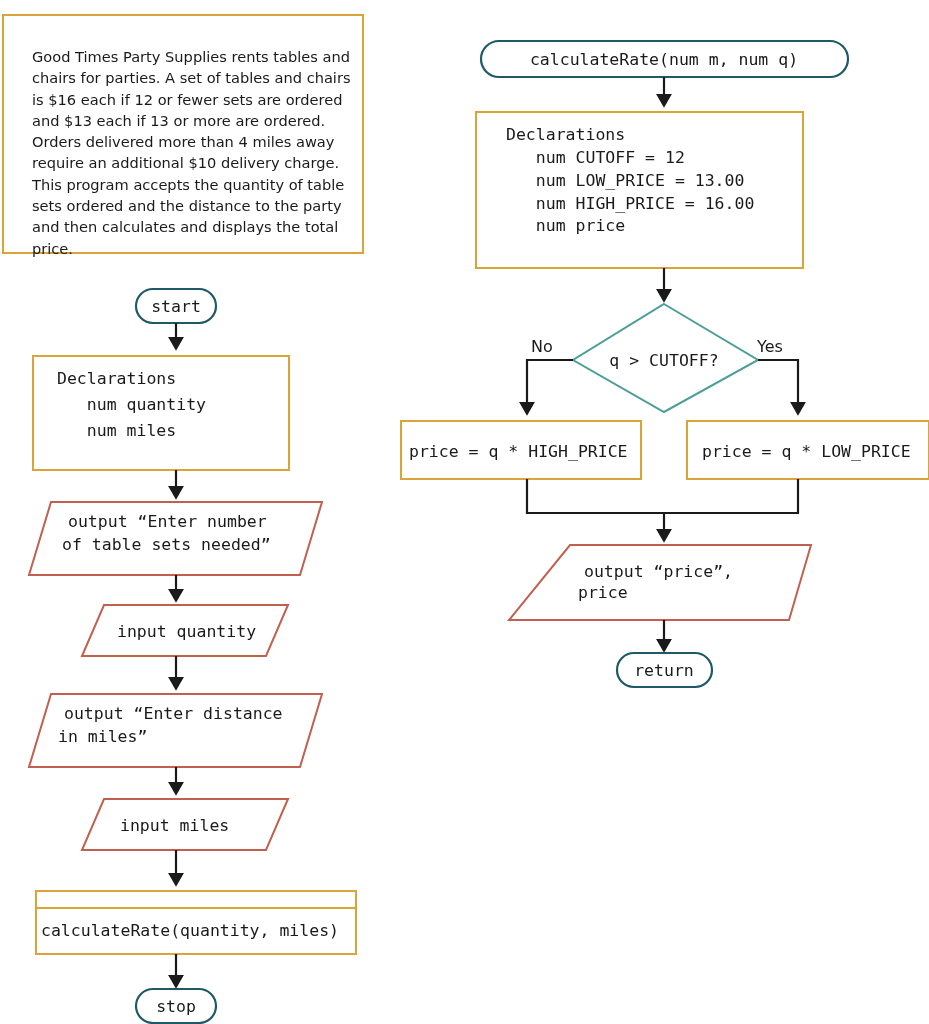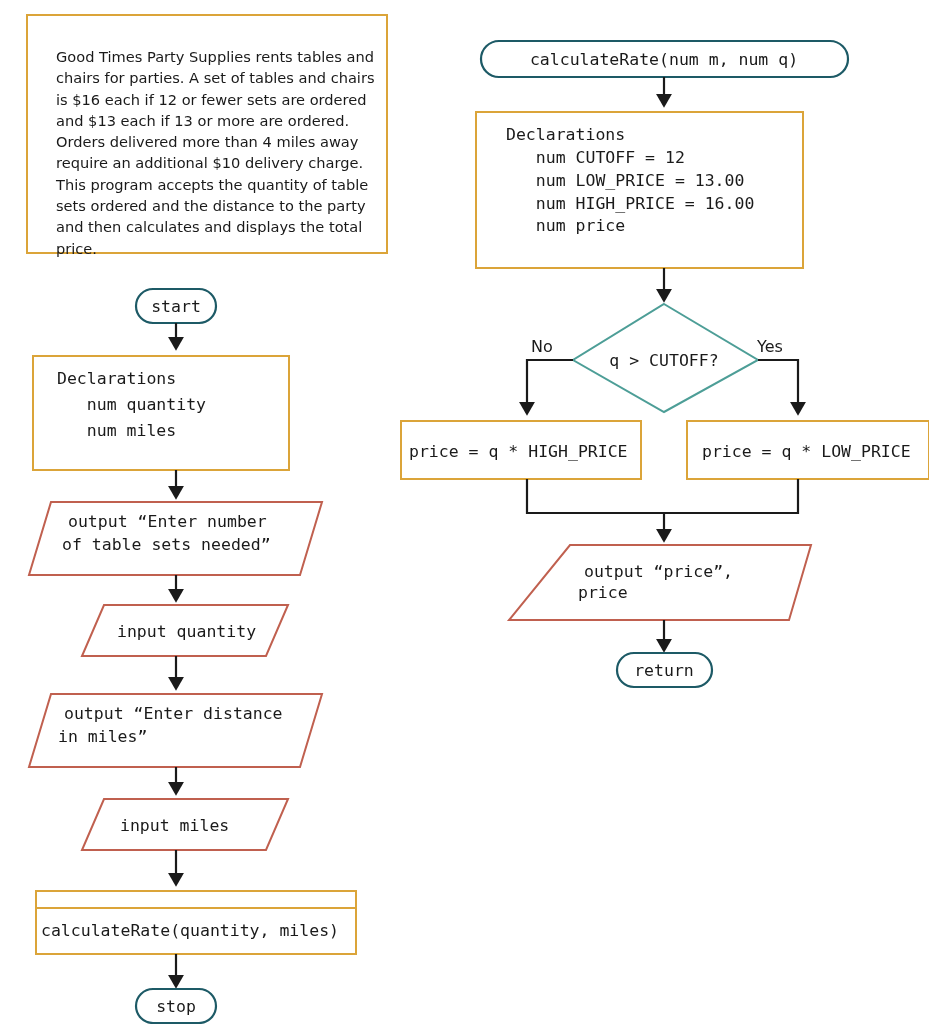--- a/index.html
+++ b/index.html
@@ -49,21 +49,20 @@
   }
   .desc-box {
     position: absolute;
     left: 2px;
     top: 14px;
     width: 362px;
     height: 240px;
     border: 2px solid #dba439;
     background: #ffffff;
     box-sizing: border-box;
-    margin-left: 24px;
   }
   .desc-text {
     position: absolute;
     left: 28px;
     top: 30px;
     width: 330px;
     font-family: "DejaVu Sans", sans-serif;
     font-size: 14.6px;
     line-height: 21.3px;
     color: #1a1a1a;

